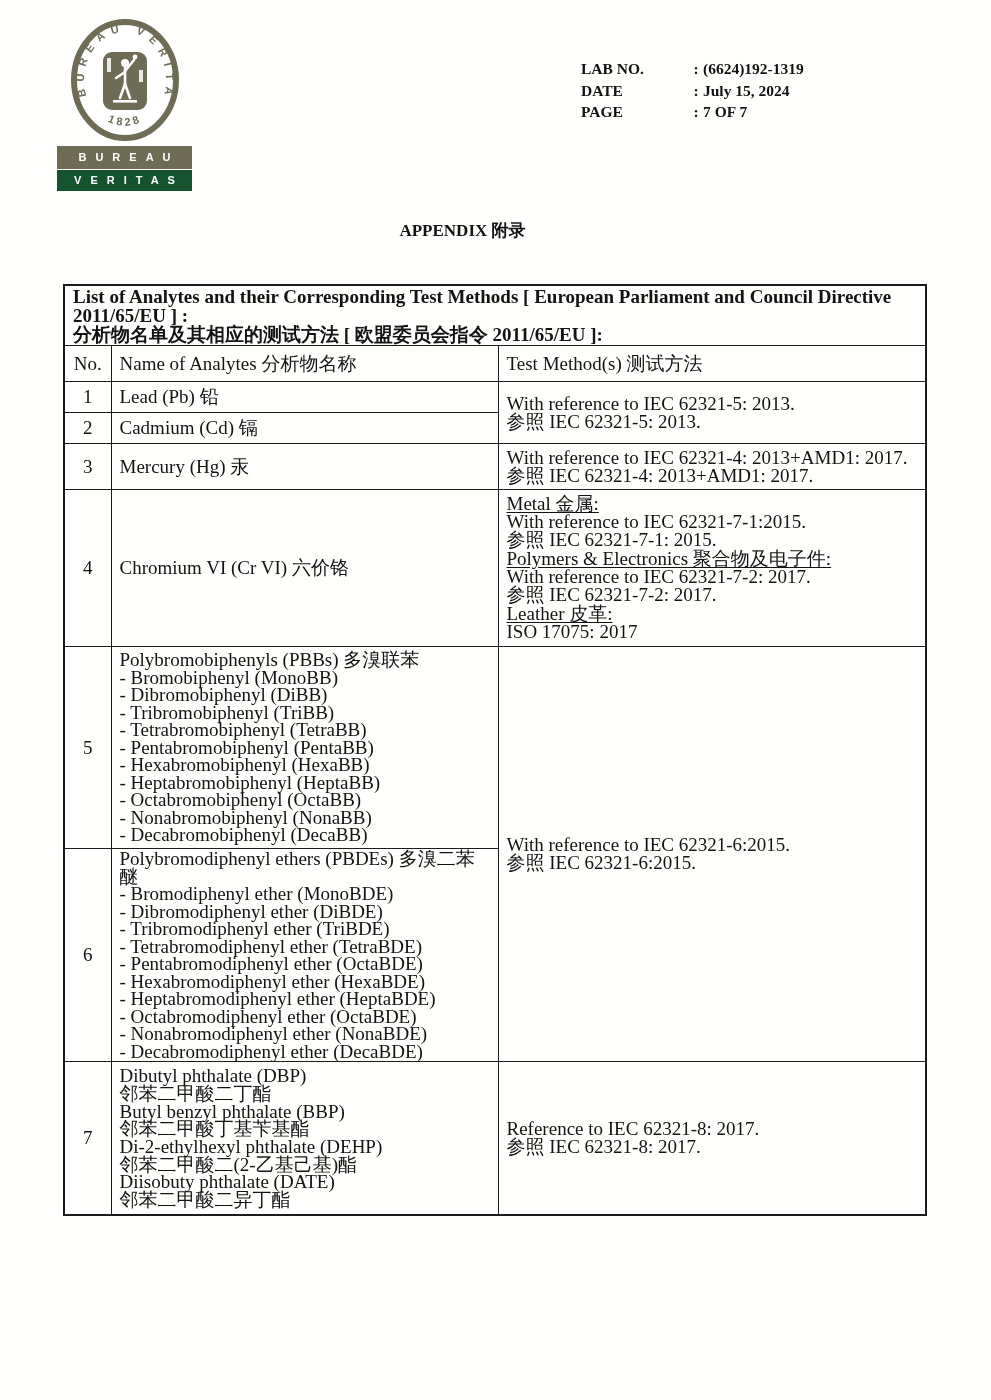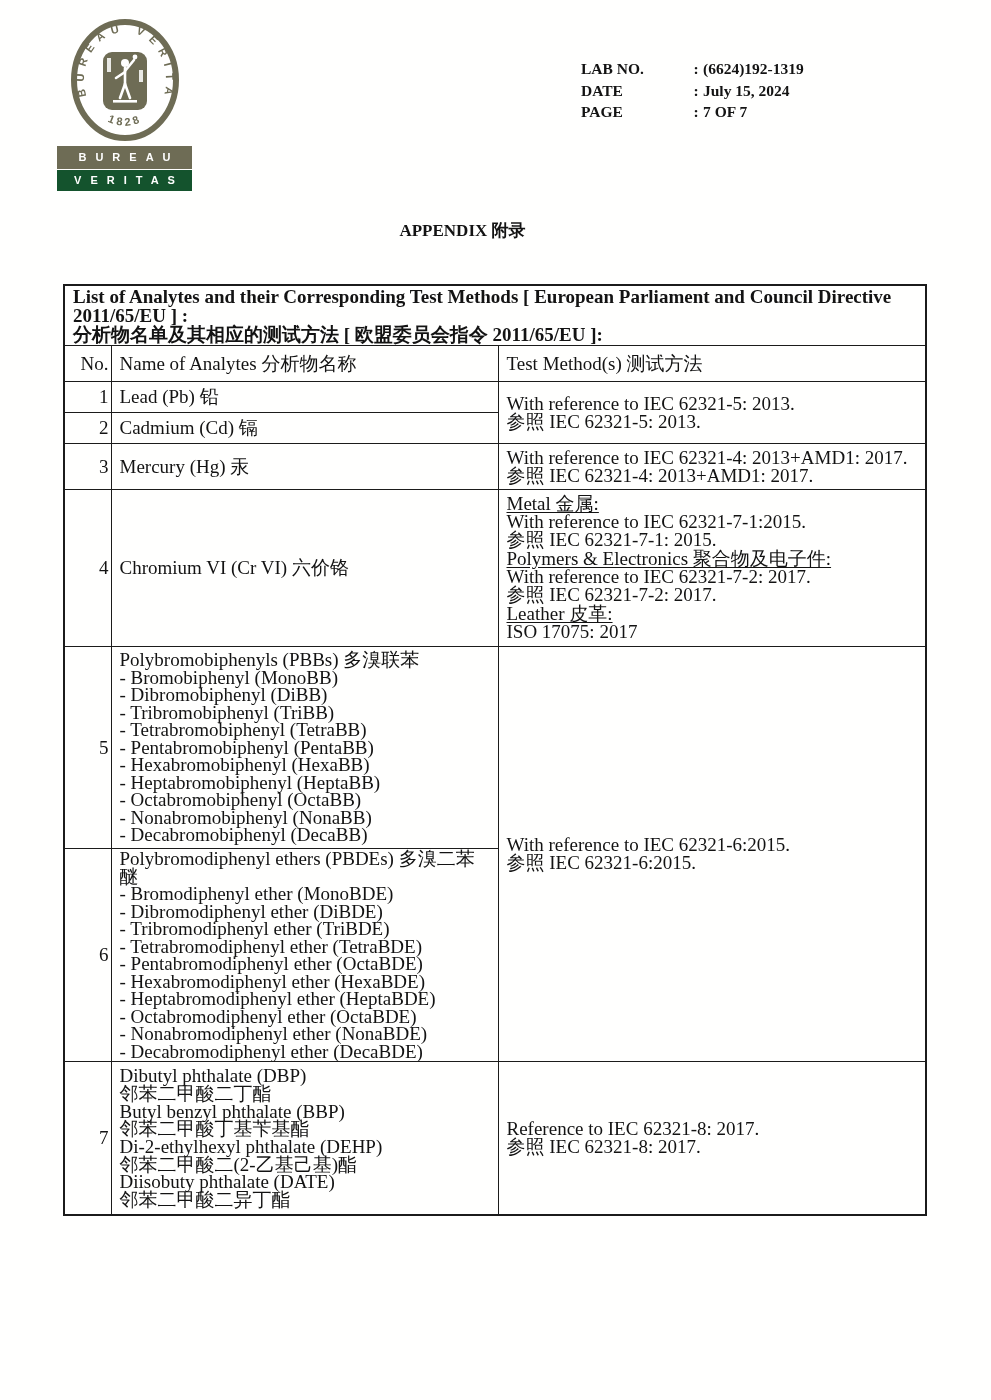--- a/index.html
+++ b/index.html
@@ -23,21 +23,21 @@
 
   
   #title{position:absolute;left:0;right:66px;top:219px;text-align:center;
          font-weight:bold;font-size:17px;}
 
   
   table{position:absolute;left:63px;top:260px;width:862px;border-collapse:collapse;
         table-layout:fixed;font-size:19px;margin-top:24px;}
   td{border:1px solid #1b1b1b;padding:1px 8px;vertical-align:middle;overflow:hidden;}
   table{border:2px solid #1b1b1b;}
-  td.no{text-align:right;padding:4px 2px;}
+  td.no{text-align:center;padding:4px 2px;}
   tr.r-cap td{font-weight:bold;line-height:19px;height:40px;padding-left:8px;}
   tr.r-hdr td{height:27px;}
   tr.r1 td{height:22px;}
   tr.r2 td{height:22px;}
   tr.r3 td{height:37px;}
   tr.r4 td{height:148px;}
   tr.r5 td{height:193px;}
   tr.r6 td{height:193px;}
   tr.r7 td{height:144px;}
   td.top{vertical-align:middle;}

